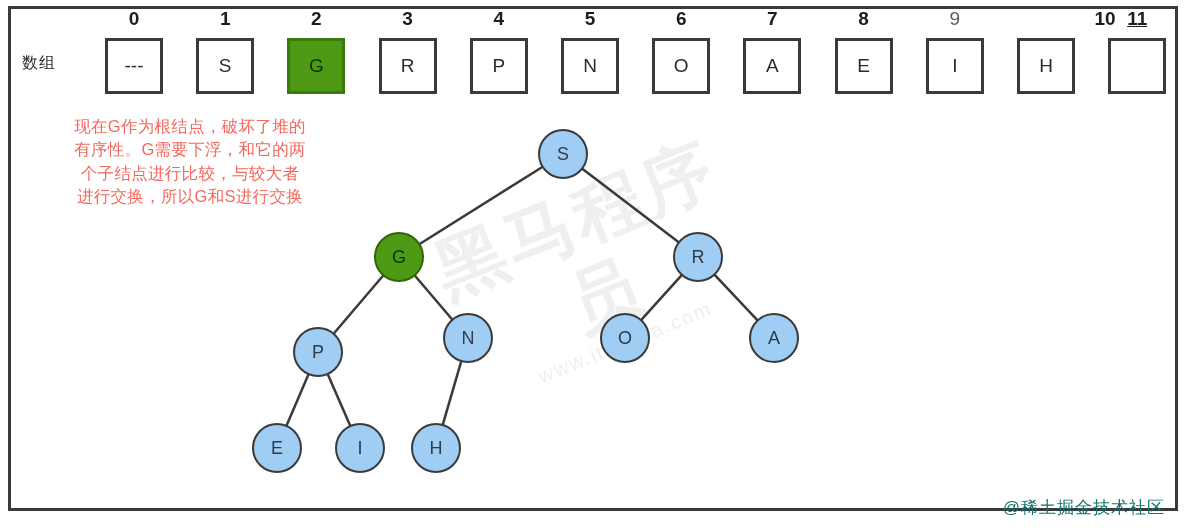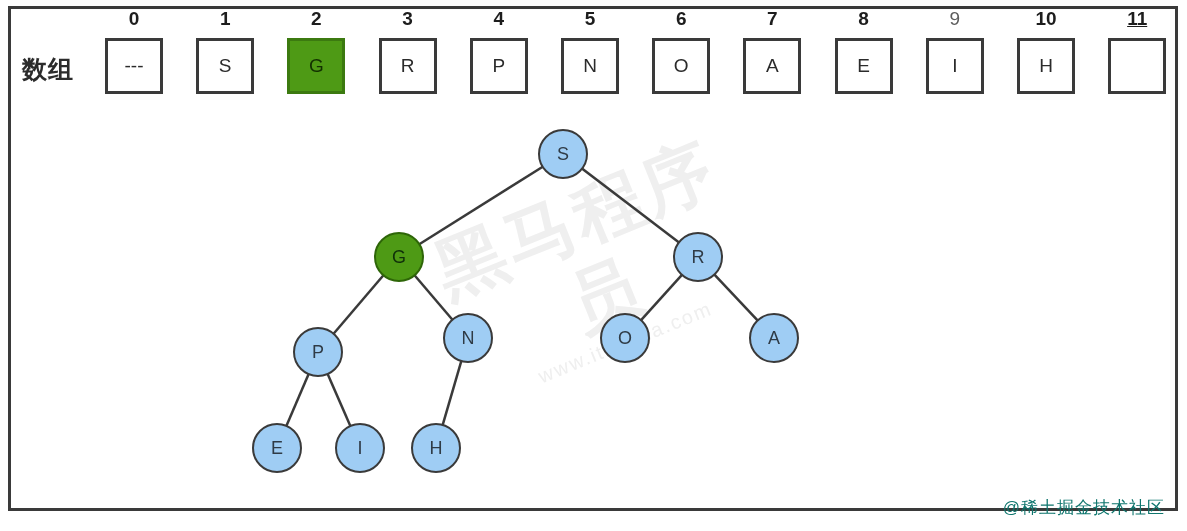--- a/index.html
+++ b/index.html
@@ -64,24 +64,23 @@
     position: absolute;
     left: 0;
     top: 0;
     width: 1187px;
     height: 100px;
   }
   #array-label {
     position: absolute;
     left: 22px;
     top: 53px;
-    font-size: 25px;
+    font-size: 16px;
     color: #2b2b2b;
     letter-spacing: 1px;
-    font-weight: bold;
   }
   .idx {
     position: absolute;
     top: 8px;
     width: 58px;
     text-align: center;
     font-size: 19px;
     font-weight: bold;
     color: #1d1d1d;
   }
@@ -179,27 +178,28 @@
         <div class="idx" style="left: 561px;">5</div>
         <div class="cell" style="left: 561px;">N</div>
         <div class="idx" style="left: 652.2px;">6</div>
         <div class="cell" style="left: 652.2px;">O</div>
         <div class="idx" style="left: 743.4px;">7</div>
         <div class="cell" style="left: 743.4px;">A</div>
         <div class="idx" style="left: 834.6px;">8</div>
         <div class="cell" style="left: 834.6px;">E</div>
         <div class="idx thin" style="left: 925.8px;">9</div>
         <div class="cell" style="left: 925.8px;">I</div>
-        <div class="idx" style="left: 1017px; text-align: center;">10</div>
+        <div class="idx" style="left: 1076px; text-align: center;">10</div>
         <div class="cell" style="left: 1017px;">H</div>
         <div class="idx" style="left: 1108.2px; text-decoration: underline;">11</div>
         <div class="cell" style="left: 1108.2px;"></div>
       </div>
   </div>
 
+  <div id="annotation">现在G作为根结点，破坏了堆的有序性。G需要下浮，和它的两个子结点进行比较，与较大者进行交换，所以G和S进行交换</div>
 
   <svg id="tree" viewBox="0 0 1187 531">
       <line x1="543.5227741959146" y1="166.23264791354143" x2="418.4772258040854" y2="244.76735208645857" stroke="#3a3a3a" stroke-width="2.5"></line>
       <line x1="581.2855975650326" y1="167.95123369776564" x2="679.7144024349674" y2="243.04876630223436" stroke="#3a3a3a" stroke-width="2.5"></line>
       <line x1="384.07736491585734" y1="274.5018559628833" x2="332.92263508414266" y2="334.4981440371167" stroke="#3a3a3a" stroke-width="2.5"></line>
       <line x1="413.9147284787952" y1="274.50859430119436" x2="453.0852715212048" y2="320.49140569880564" stroke="#3a3a3a" stroke-width="2.5"></line>
       <line x1="682.6021611949783" y1="274.08527319461314" x2="640.3978388050217" y2="320.91472680538686" stroke="#3a3a3a" stroke-width="2.5"></line>
       <line x1="713.7375327152951" y1="273.77289670972243" x2="758.2624672847049" y2="321.22710329027757" stroke="#3a3a3a" stroke-width="2.5"></line>
       <line x1="308.9664548964063" y1="373.15171536451214" x2="286.0335451035937" y2="426.84828463548786" stroke="#3a3a3a" stroke-width="2.5"></line>
       <line x1="327.2188331824533" y1="373.07161870275036" x2="350.7811668175467" y2="426.92838129724964" stroke="#3a3a3a" stroke-width="2.5"></line>

